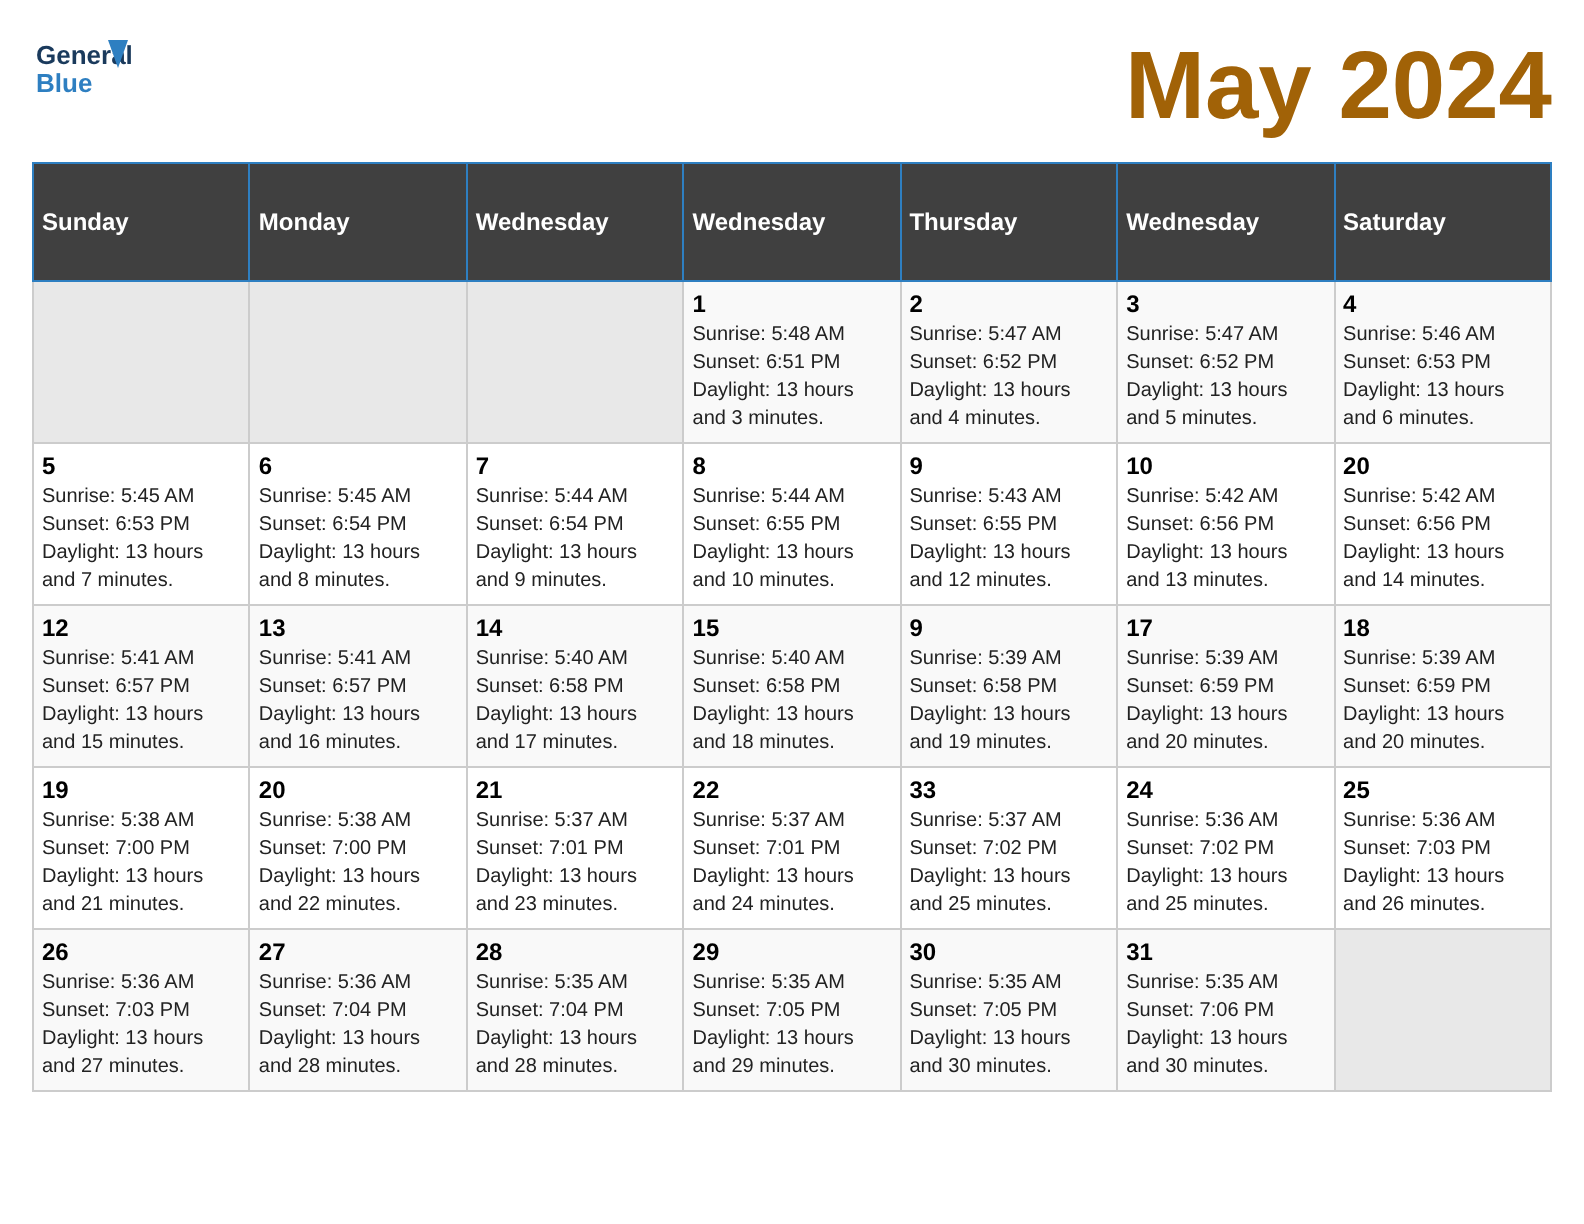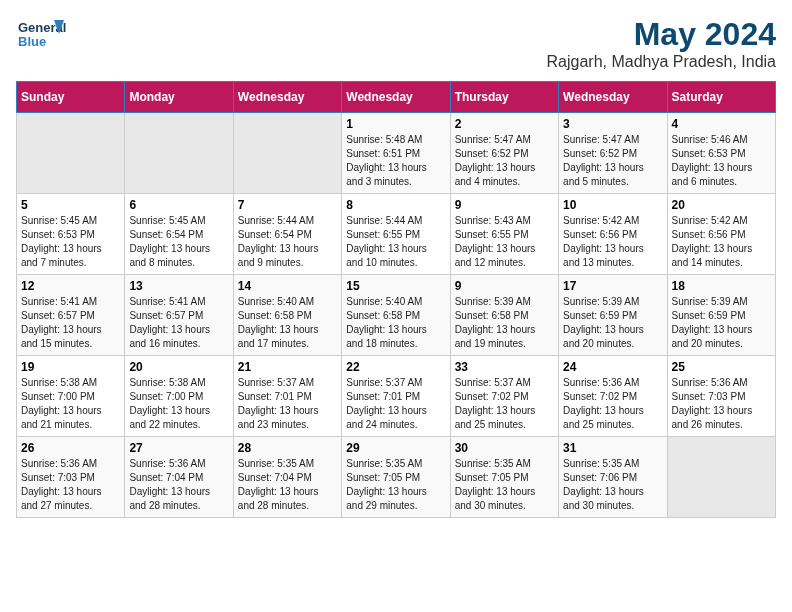--- a/index.html
+++ b/index.html
@@ -17,37 +17,37 @@
       margin-bottom: 10px;
     }
     .logo {
       display: flex;
       align-items: center;
     }
     .title-area {
       text-align: right;
     }
     .month-title {
-      font-size: 32px;
+      font-size: 48px;
       font-weight: bold;
-      color: #0c4a6e;
+      color: #a16207;
     }
     .location-title {
       font-size: 16px;
       color: #333;
     }
     table {
       width: 100%;
       border-collapse: collapse;
       font-size: 11px;
     }
     thead tr th {
-      background-color: #be185d;
+      background-color: #404040;
       color: #fff;
-      padding: 8px 4px;
+      padding: 22px 4px;
       text-align: left;
       font-size: 12px;
       border: 1px solid #2e7fc1;
     }
     tbody tr td {
       border: 1px solid #ccc;
       vertical-align: top;
       padding: 4px;
       width: calc(100% / 7);
       min-height: 80px;
@@ -81,21 +81,20 @@
   <div class="logo">
   <svg width="50" height="44" viewBox="0 0 50 44">
     <rect x="0" y="0" width="50" height="44" fill="white"></rect>
     <text x="2" y="16" font-size="13" font-weight="bold" fill="#1a3a5c" font-family="Arial">General</text>
     <text x="2" y="30" font-size="13" font-weight="bold" fill="#2e7fc1" font-family="Arial">Blue</text>
     <polygon points="38,4 48,4 43,18" fill="#2e7fc1"></polygon>
   </svg>
 </div>
   <div class="title-area">
     <div class="month-title">May 2024</div>
-    <div class="location-title">Rajgarh, Madhya Pradesh, India</div>
   </div>
 </div>
 
 <table>
   <thead>
     <tr>
     <th>Sunday</th>
         <th>Monday</th>
         <th>Wednesday</th>
         <th>Wednesday</th>

